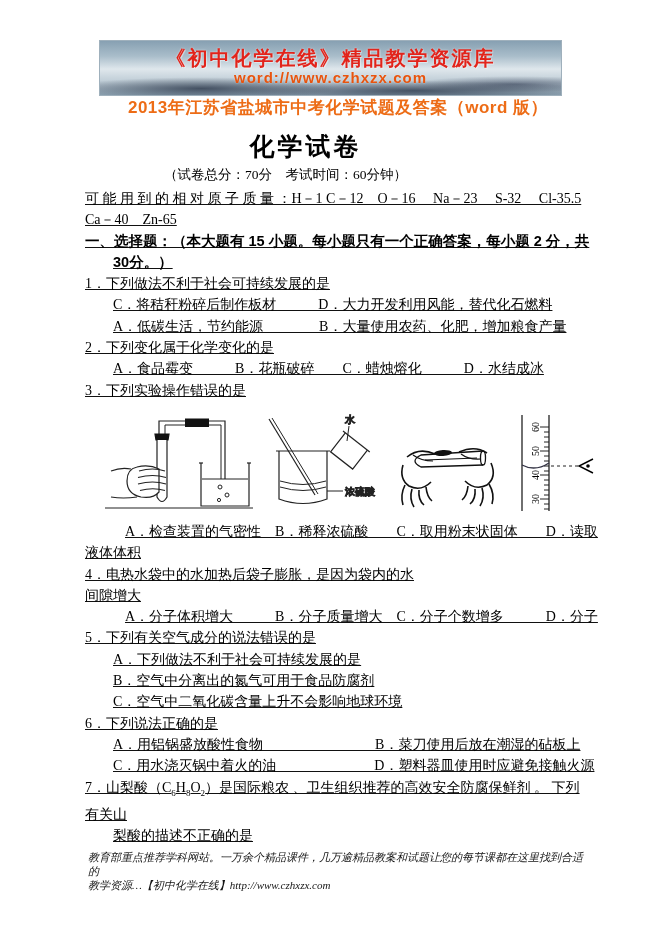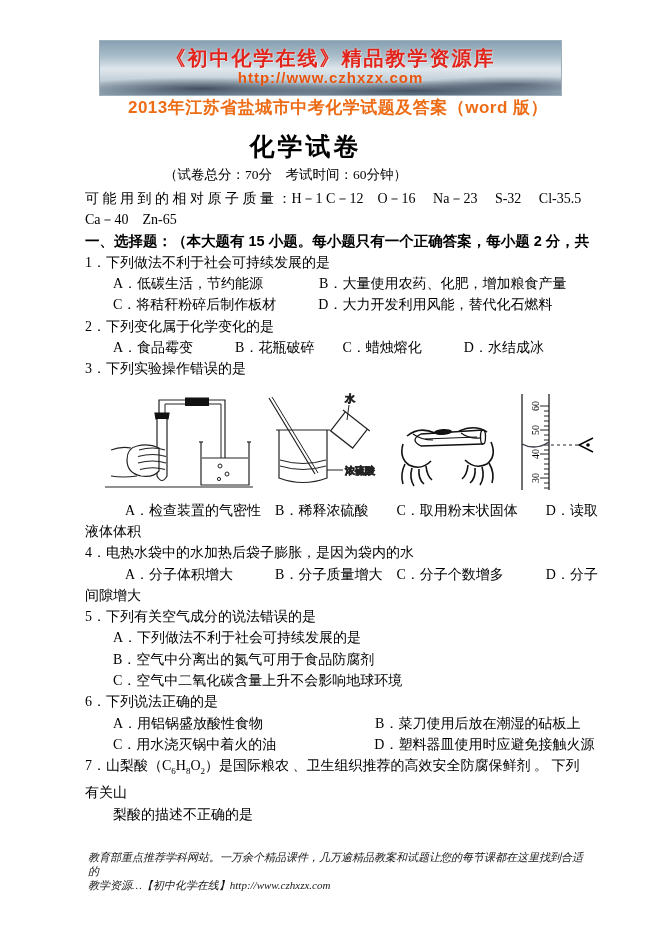--- a/index.html
+++ b/index.html
@@ -59,21 +59,21 @@
     color: #000;
   }
   .paper-subtitle {
     position: absolute; left: 0; top: 166px; width: 571px;
     text-align: center;
     font-size: 13.5px; color: #000;
   }
 
   
   .content {
-    position: absolute; left: 85px; top: 188px; width: 500px;
+    position: absolute; left: 85px; top: 188px; width: 500px; text-decoration: underline;
   }
   .line {
     font-size: 14px; line-height: 21.3px;
     white-space: nowrap; color: #000;
   }
   .line.bold { font-family: "Liberation Sans", sans-serif; font-weight: bold; font-size: 14.5px; }
   .line.ind1 { padding-left: 28px; }
   .line.ind2 { padding-left: 40px; }
   .line sub { font-size: 9px; }
 
@@ -100,35 +100,36 @@
     color: #141414;
   }
 </style>
 </head>
 <body>
 
 <div class="page">
 
   <div class="banner">
     <div class="banner-title">《初中化学在线》精品教学资源库</div>
-    <div class="banner-url">http://www.czhxzx.com</div>
+    <div class="banner-url">word://www.czhxzx.com</div>
   </div>
 
   <div class="doc-title">2013年江苏省盐城市中考化学试题及答案（word 版）</div>
   <div class="paper-title">化学试卷</div>
   <div class="paper-subtitle">（试卷总分：70分　考试时间：60分钟）</div>
 
   <div class="content">
     <div id="lines-top">
         <div class="line">可 能 用 到 的 相 对 原 子 质 量 ：H－1 C－12　O－16　 Na－23　 S-32　 Cl-35.5</div>
         <div class="line">Ca－40　Zn-65</div>
         <div class="line bold">一、选择题：（本大题有 15 小题。每小题只有一个正确答案，每小题 2 分，共</div>
+        <div class="line bold ind1">30分。）</div>
         <div class="line">1．下列做法不利于社会可持续发展的是</div>
+        <div class="line ind1">C．将秸秆粉碎后制作板材　　　D．大力开发利用风能，替代化石燃料</div>
         <div class="line ind1">A．低碳生活，节约能源　　　　B．大量使用农药、化肥，增加粮食产量</div>
-        <div class="line ind1">C．将秸秆粉碎后制作板材　　　D．大力开发利用风能，替代化石燃料</div>
         <div class="line">2．下列变化属于化学变化的是</div>
         <div class="line ind1">A．食品霉变　　　B．花瓶破碎　　C．蜡烛熔化　　　D．水结成冰</div>
         <div class="line">3．下列实验操作错误的是</div>
       </div>
 
     <div class="figures-row">
 
       <div class="fig">
         <svg width="152" height="108" viewBox="0 0 152 108" fill="none" stroke="#222" stroke-width="1.2">
           <line x1="2" y1="99" x2="150" y2="99"></line>
@@ -246,22 +247,22 @@
           <path d="M84 50 L70 57 L84 64" fill="none" stroke="#000" stroke-width="1.4"></path>
           <circle cx="79" cy="57" r="1.8" fill="#000" stroke="none"></circle>
         </svg>
       </div>
     </div>
 
     <div id="lines-bottom">
         <div class="line ind2">A．检查装置的气密性　B．稀释浓硫酸　　C．取用粉末状固体　　D．读取</div>
         <div class="line">液体体积</div>
         <div class="line">4．电热水袋中的水加热后袋子膨胀，是因为袋内的水</div>
+        <div class="line">间隙增大</div>
         <div class="line ind2">A．分子体积增大　　　B．分子质量增大　C．分子个数增多　　　D．分子</div>
-        <div class="line">间隙增大</div>
         <div class="line">5．下列有关空气成分的说法错误的是</div>
         <div class="line ind1">A．下列做法不利于社会可持续发展的是</div>
         <div class="line ind1">B．空气中分离出的氮气可用于食品防腐剂</div>
         <div class="line ind1">C．空气中二氧化碳含量上升不会影响地球环境</div>
         <div class="line">6．下列说法正确的是</div>
         <div class="line ind1">A．用铝锅盛放酸性食物　　　　　　　　B．菜刀使用后放在潮湿的砧板上</div>
         <div class="line ind1">C．用水浇灭锅中着火的油　　　　　　　D．塑料器皿使用时应避免接触火源</div>
         <div class="line"><span>7．山梨酸（C</span><sub>6</sub><span>H</span><sub>8</sub><span>O</span><sub>2</sub><span>）是国际粮农 、卫生组织推荐的高效安全防腐保鲜剂 。 下列</span></div>
         <div class="line">有关山</div>
         <div class="line ind1">梨酸的描述不正确的是</div>

